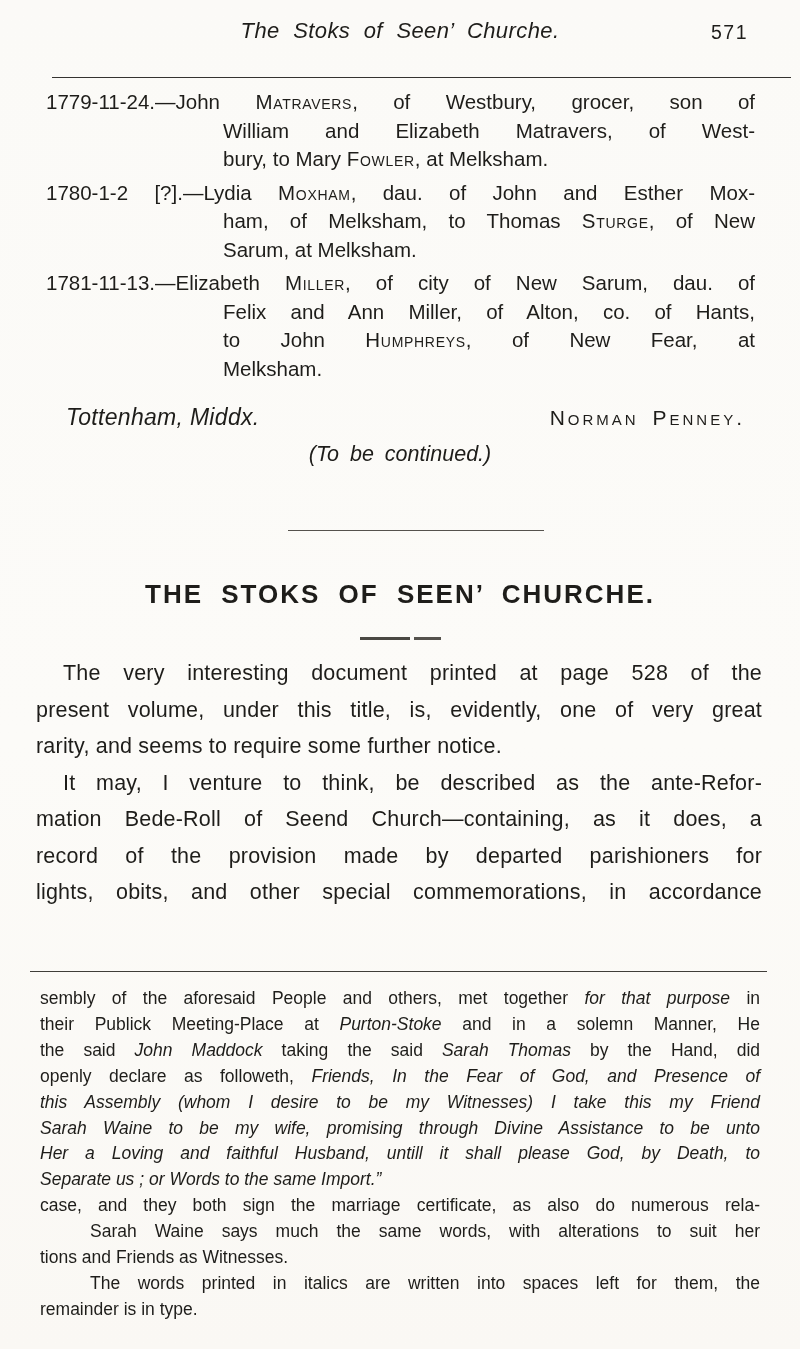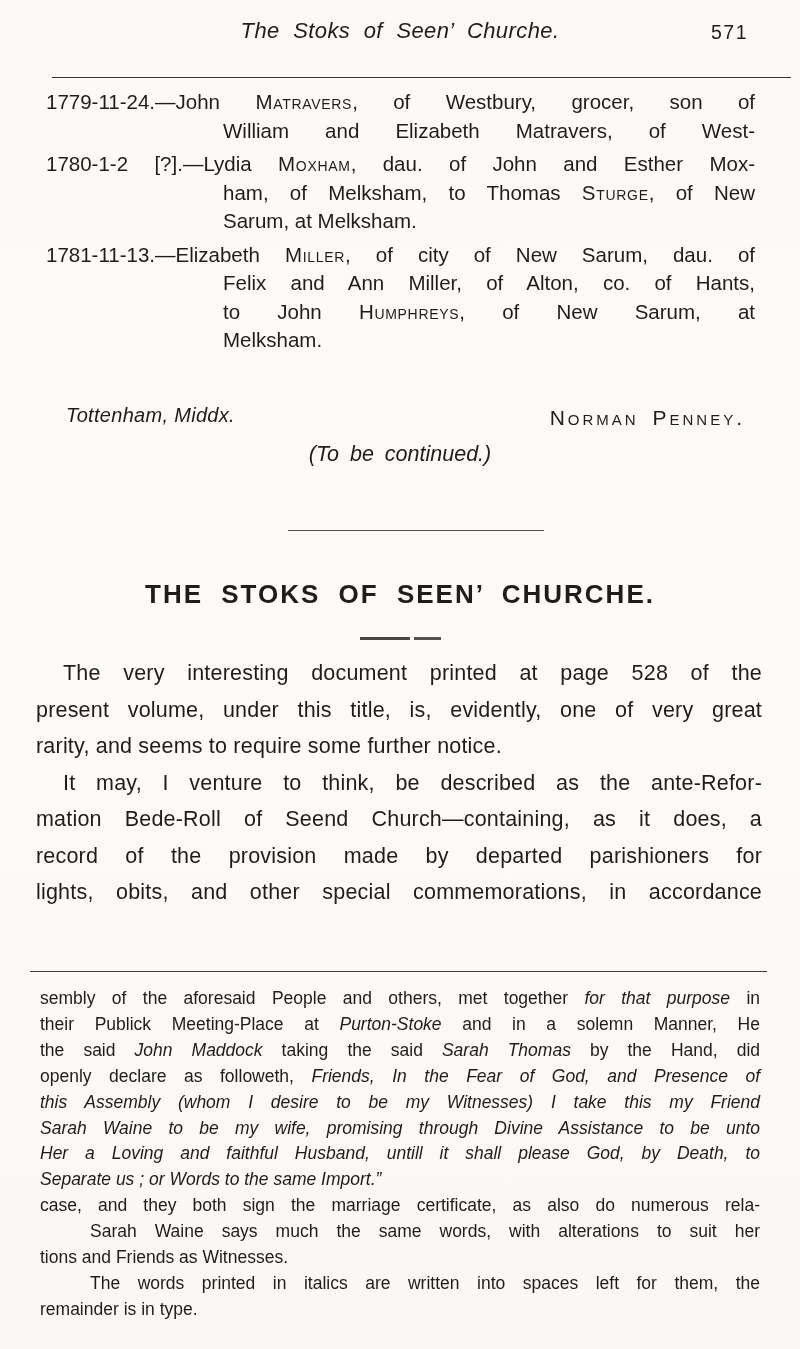--- a/index.html
+++ b/index.html
@@ -37,21 +37,21 @@
 
   .seg-sc { font-variant: small-caps; letter-spacing: 0.7px; }
   .seg-i  { font-style: italic; }
 
   .signature {
     position: absolute; top: 366px; right: 55px;
     font-variant: small-caps; letter-spacing: 3px; font-size: 21px; word-spacing: 5px; margin-top: 40px;
   }
   .location {
     position: absolute; top: 404px; left: 66px;
-    font-style: italic; font-size: 20px; letter-spacing: 0.3px;
+    font-style: italic; font-size: 23px; letter-spacing: 0.3px;
   }
   .continued {
     position: absolute; top: 442px; left: 0; width: 100%;
     text-align: center; font-style: italic; font-size: 21.5px; word-spacing: 5px;
   }
 
   
   .heading {
     position: absolute; top: 579px; left: 0; width: 100%; margin: 0;
     text-align: center; font-size: 26px; font-weight: bold;
@@ -87,30 +87,31 @@
     <div class="running-title">The Stoks of Seen’ Churche.</div>
     <div class="page-number">571</div>
   </div>
 
   <hr class="rule top-rule">
 
   <div class="entries">
     <div class="entry">
       <div class="jl hang"><span>1779-11-24.—John </span><span class="seg-sc">Matravers</span><span>, of Westbury, grocer, son of</span></div>
       <div class="jl"><span>William and Elizabeth Matravers, of West-</span></div>
+      <div><span>bury, to Mary </span><span class="seg-sc">Fowler</span><span>, at Melksham.</span></div>
     </div>
     <div class="entry">
       <div class="jl hang"><span>1780-1-2 [?].—Lydia </span><span class="seg-sc">Moxham</span><span>, dau. of John and Esther Mox-</span></div>
       <div class="jl"><span>ham, of Melksham, to Thomas </span><span class="seg-sc">Sturge</span><span>, of New</span></div>
       <div><span>Sarum, at Melksham.</span></div>
     </div>
     <div class="entry">
       <div class="jl hang"><span>1781-11-13.—Elizabeth </span><span class="seg-sc">Miller</span><span>, of city of New Sarum, dau. of</span></div>
       <div class="jl"><span>Felix and Ann Miller, of Alton, co. of Hants,</span></div>
-      <div class="jl"><span>to John </span><span class="seg-sc">Humphreys</span><span>, of New Sarum, at</span></div>
+      <div class="jl"><span>to John </span><span class="seg-sc">Humphreys</span><span>, of New Fear, at</span></div>
       <div><span>Melksham.</span></div>
     </div>
   </div>
 
   <div class="signature">Norman Penney.</div>
   <div class="location">Tottenham, Middx.</div>
   <div class="continued">(To be continued.)</div>
 
   <hr class="rule mid-rule">
 

